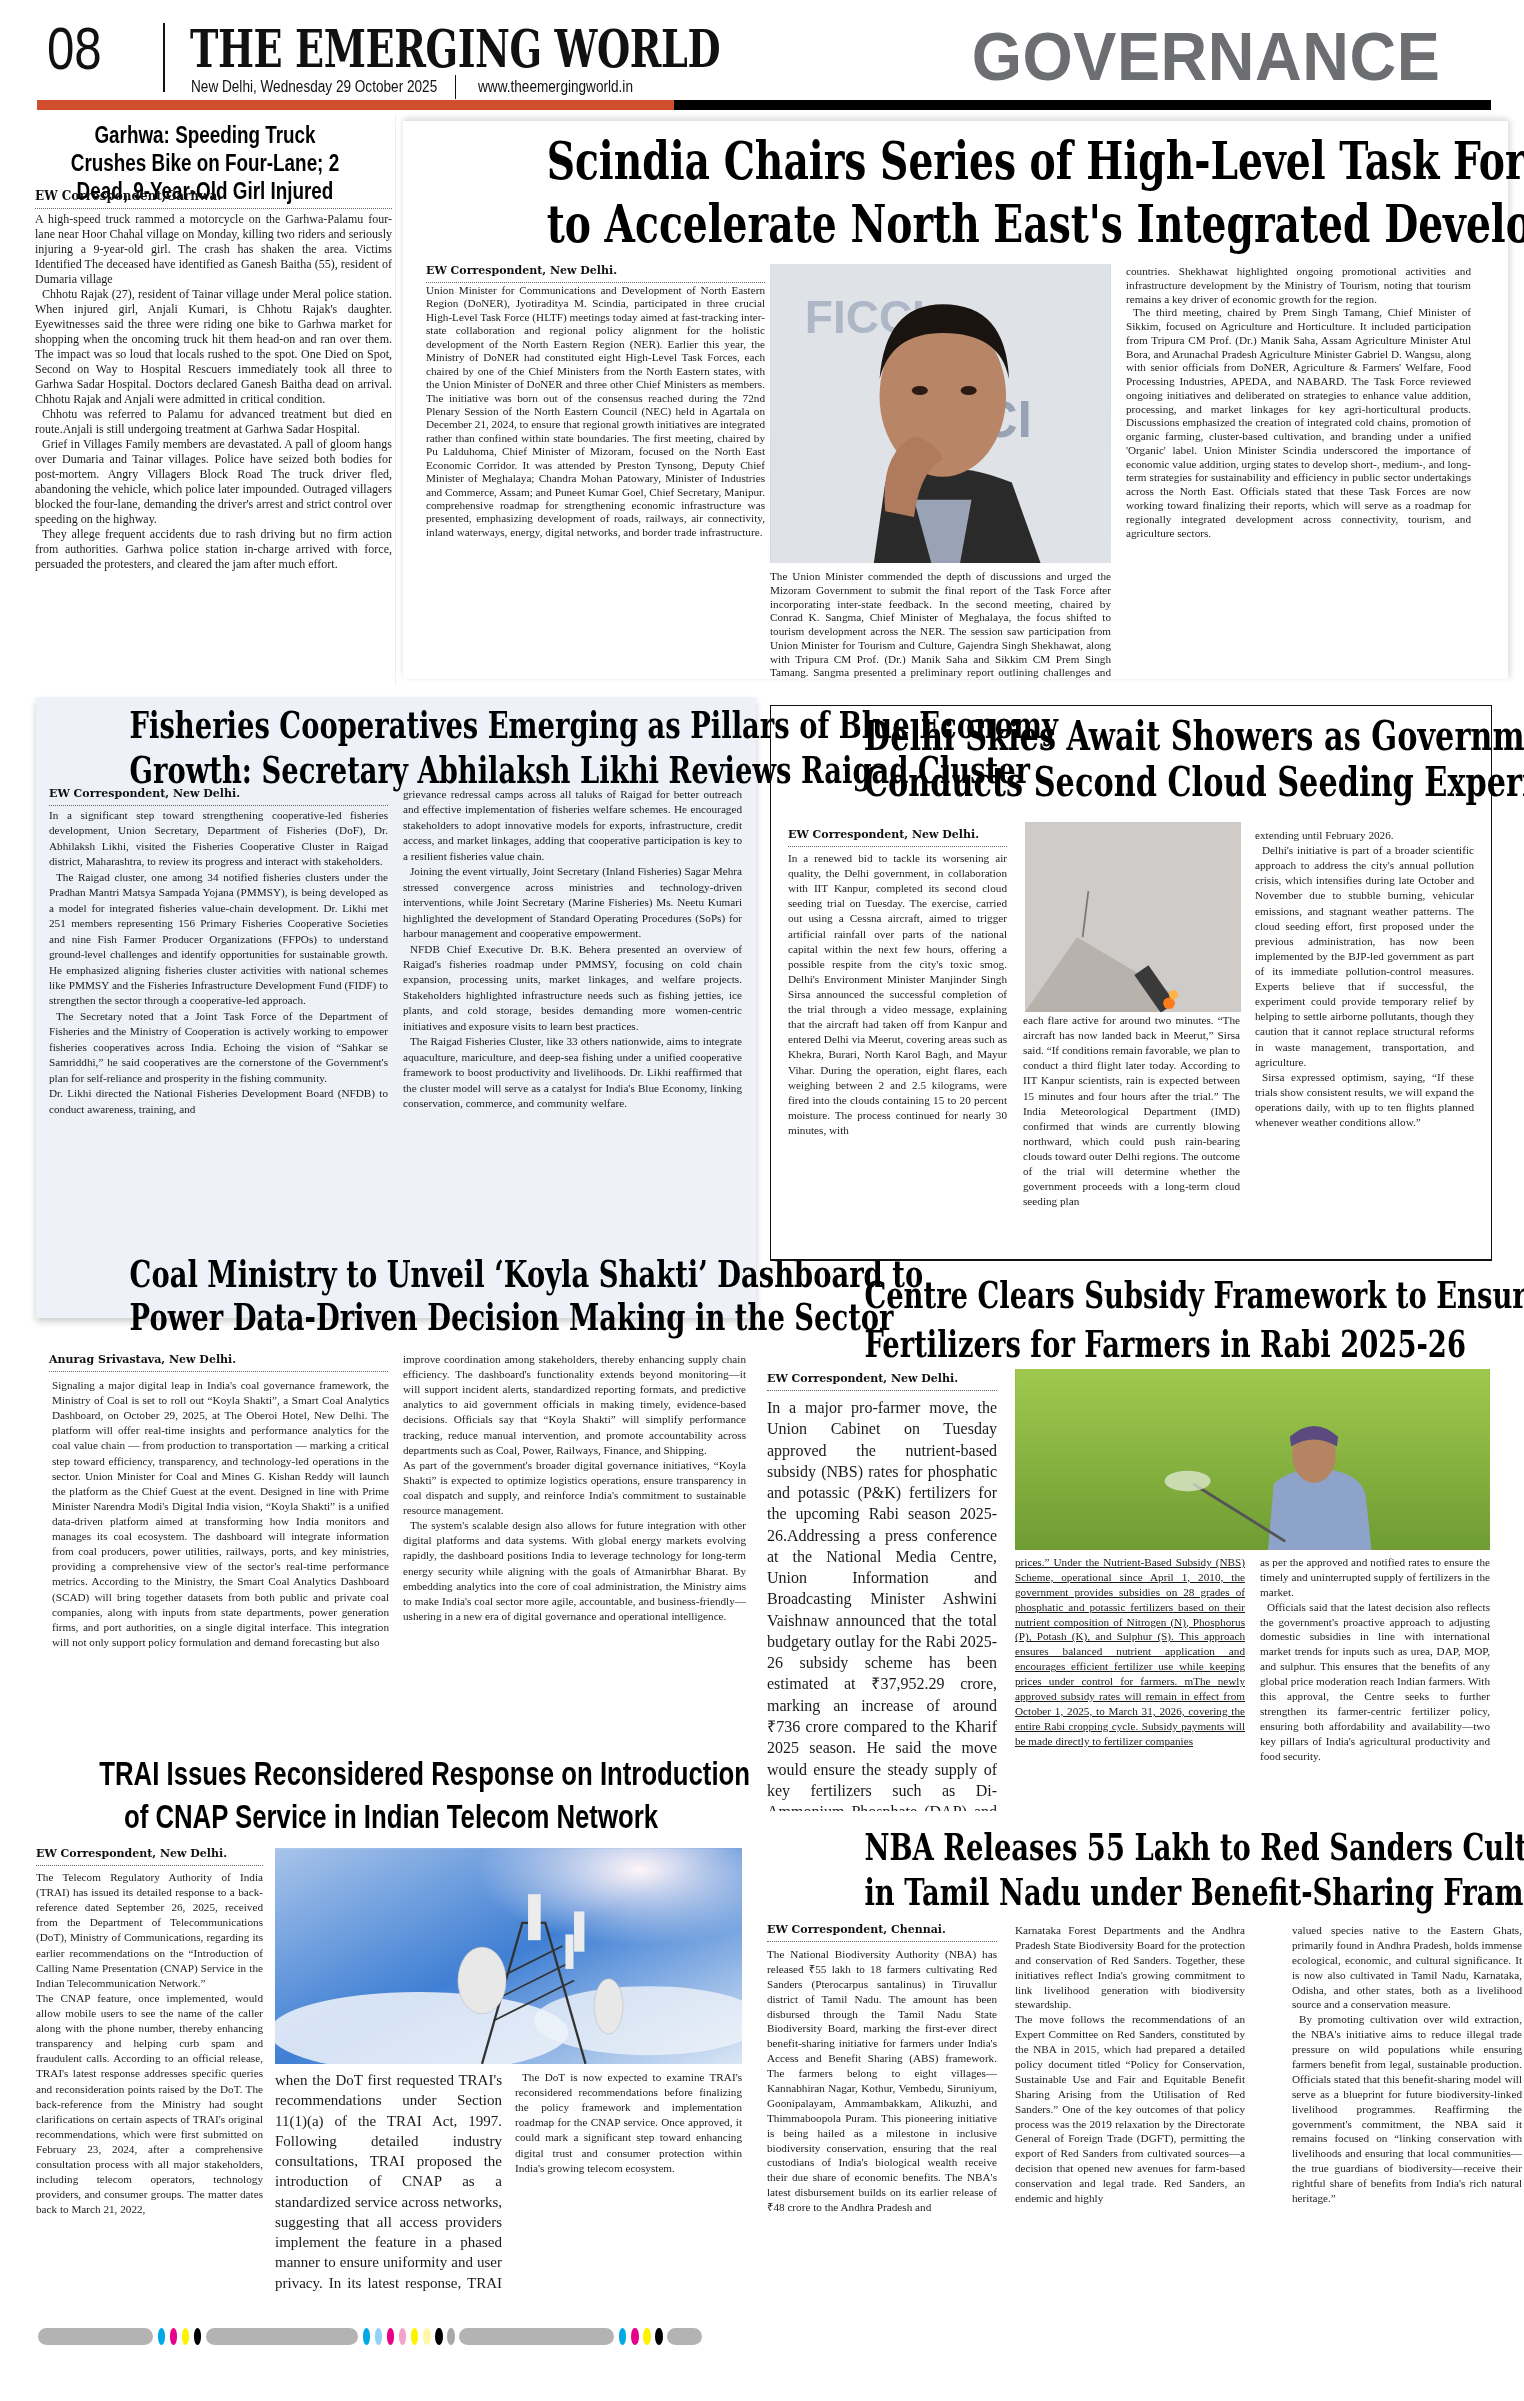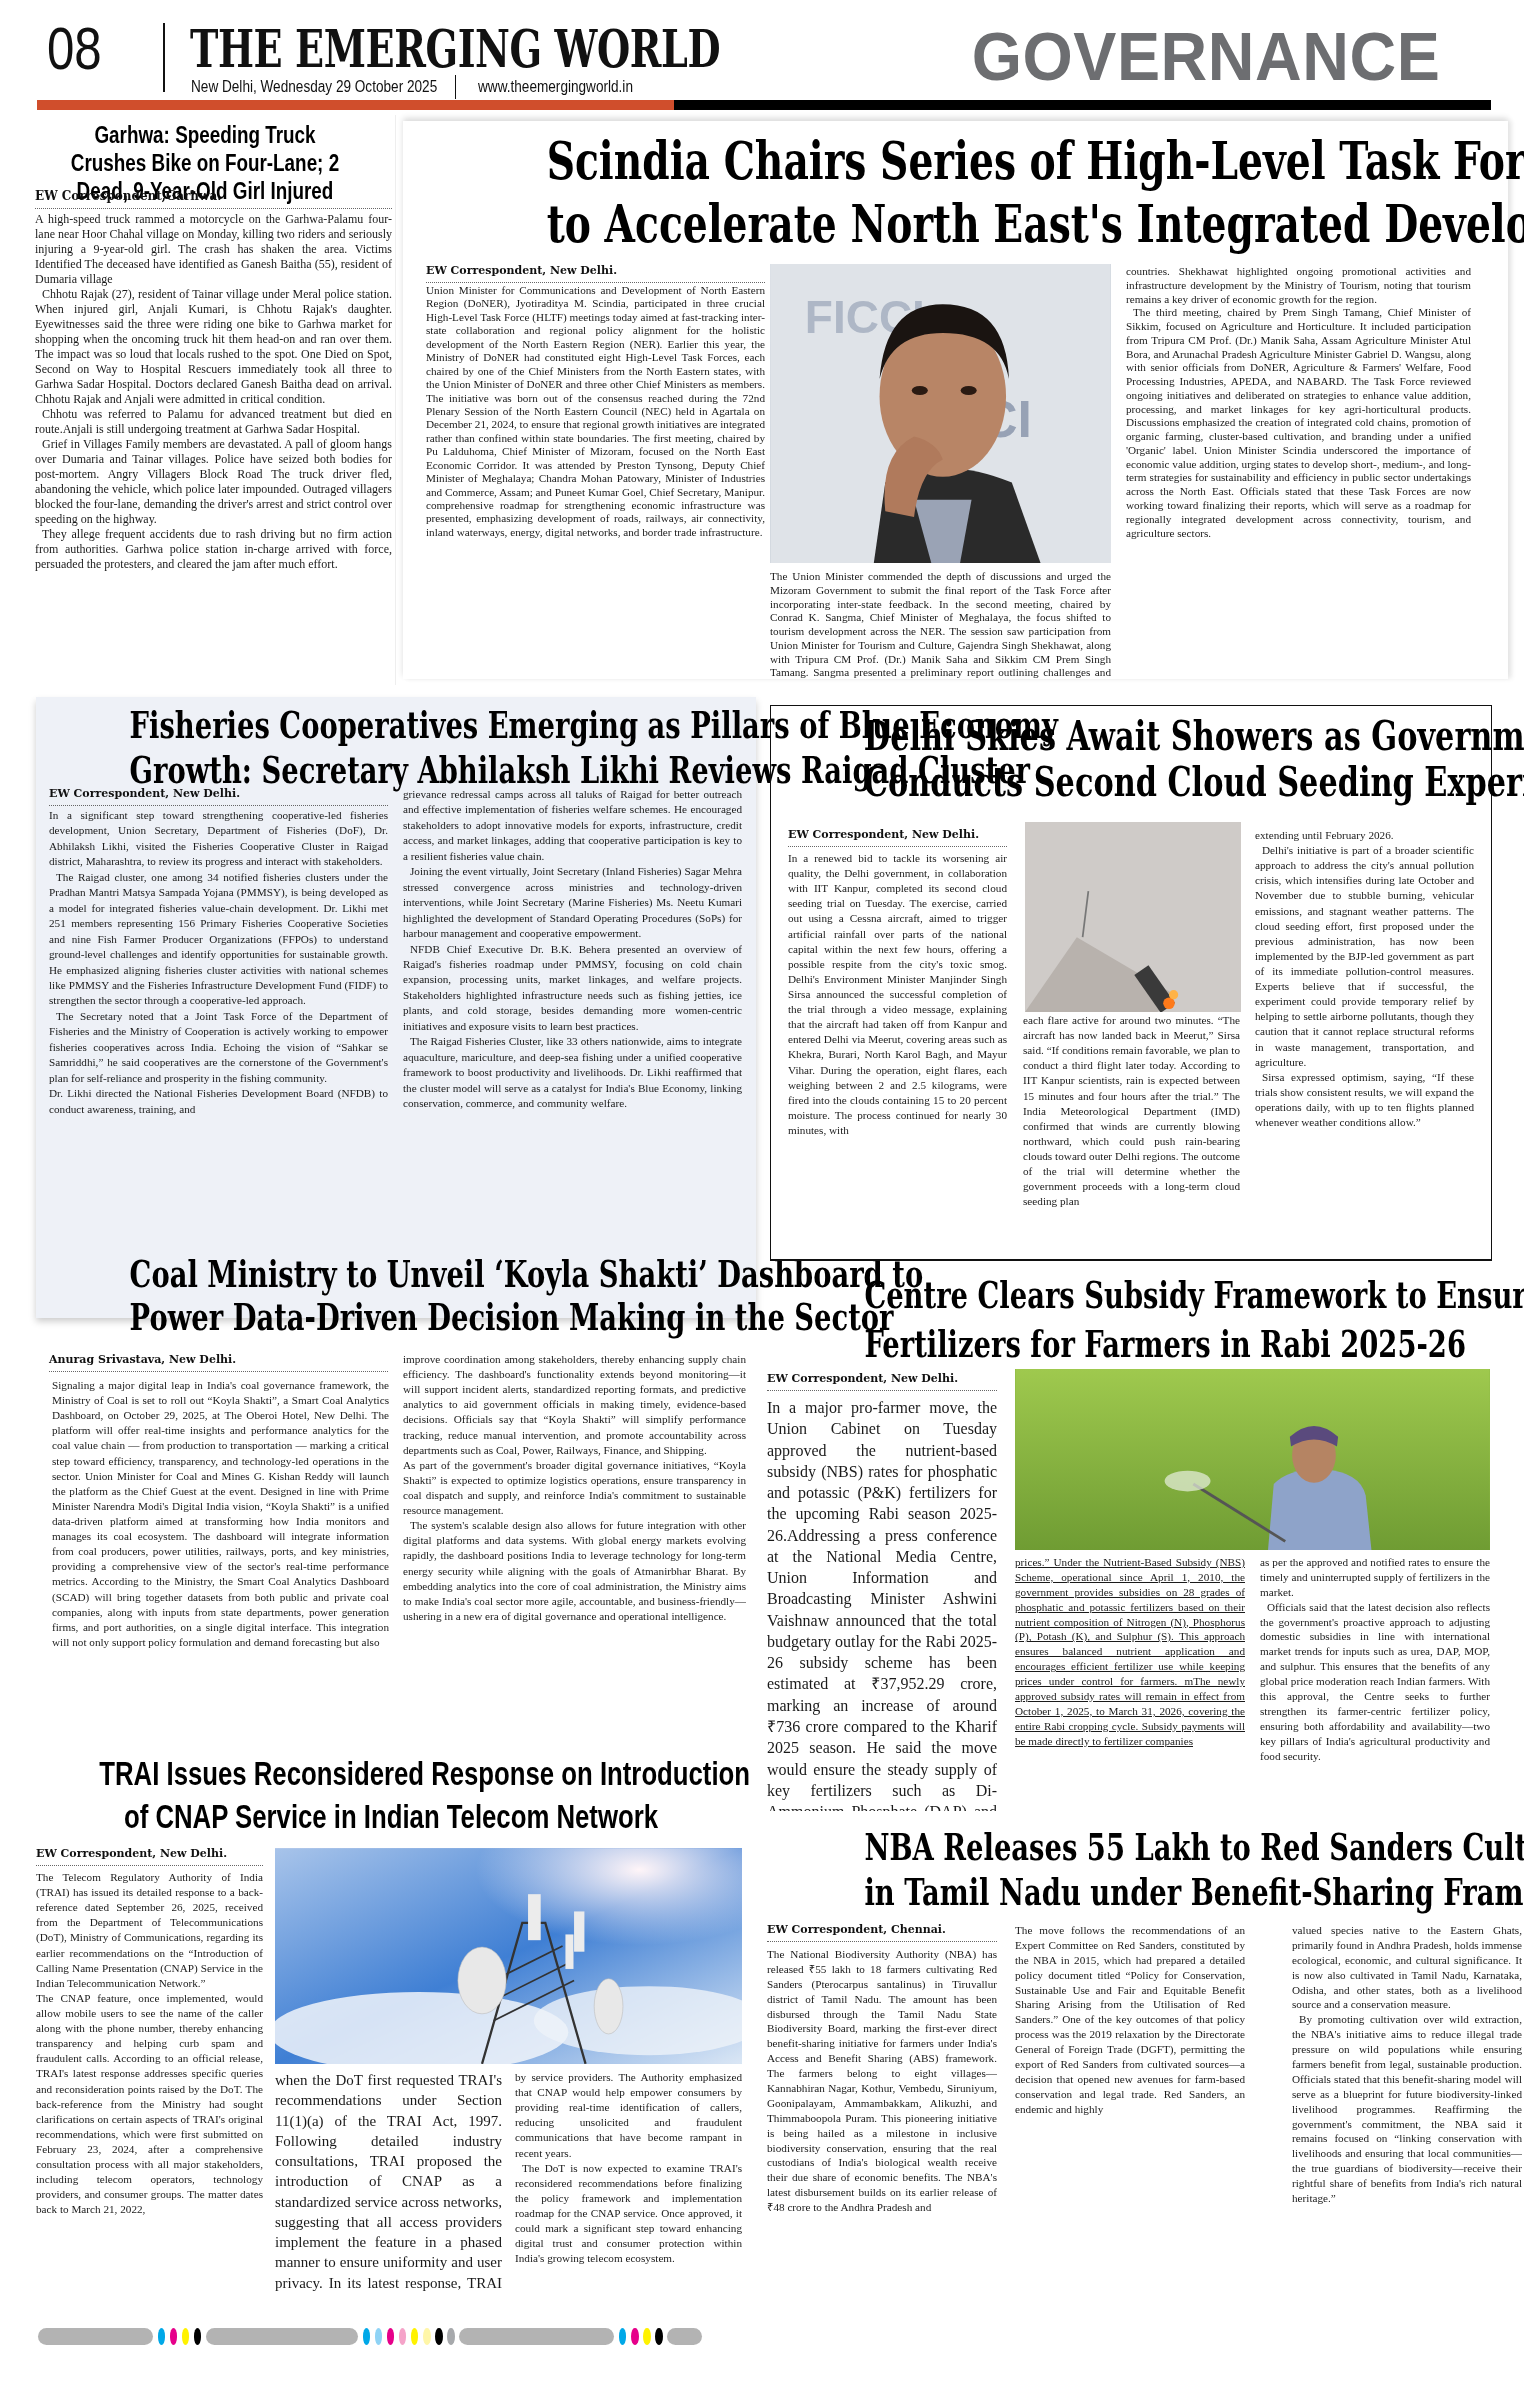--- a/index.html
+++ b/index.html
@@ -290,35 +290,35 @@
       <rect x="520" y="110" width="18" height="70" fill="#ececec"></rect>
       <rect x="505" y="150" width="14" height="60" fill="#ececec"></rect>
       <ellipse cx="360" cy="230" rx="42" ry="58" fill="#e8e8e8" stroke="#bbb"></ellipse>
       <ellipse cx="580" cy="275" rx="25" ry="48" fill="#e8e8e8" stroke="#bbb"></ellipse>
     </svg>
   </div>
   <div class="col body-text a-trai-c2 cond">
     <p class="noindent">when the DoT first requested TRAI's recommendations under Section 11(1)(a) of the TRAI Act, 1997. Following detailed industry consultations, TRAI proposed the introduction of CNAP as a standardized service across networks, suggesting that all access providers implement the feature in a phased manner to ensure uniformity and user privacy. In its latest response, TRAI is understood to have reaffirmed the potential consumer benefits of CNAP while also addressing operational concerns related to data privacy, interoperability, and technological implementation raised</p>
   </div>
   <div class="col body-text a-trai-c3 cond">
-    <p class="noindent">by service providers. The Authority emphasized that CNAP would help empower consumers by providing real-time identification of callers, reducing unsolicited and fraudulent communications that have become rampant in recent years.</p>
     <p>The DoT is now expected to examine TRAI's reconsidered recommendations before finalizing the policy framework and implementation roadmap for the CNAP service. Once approved, it could mark a significant step toward enhancing digital trust and consumer protection within India's growing telecom ecosystem.</p>
   </div>
 </article>
 
 <article>
   <h2 class="headline a-nba-head">
     <span>NBA Releases 55 Lakh to Red Sanders Cultivators</span><br>
     <span>in Tamil Nadu under Benefit-Sharing Framework</span>
   </h2>
   <div class="byline a-nba-by">EW Correspondent, Chennai.</div>
   <div class="col body-text a-nba-c1 cond">
     <p class="noindent">The National Biodiversity Authority (NBA) has released ₹55 lakh to 18 farmers cultivating Red Sanders (Pterocarpus santalinus) in Tiruvallur district of Tamil Nadu. The amount has been disbursed through the Tamil Nadu State Biodiversity Board, marking the first-ever direct benefit-sharing initiative for farmers under India's Access and Benefit Sharing (ABS) framework. The farmers belong to eight villages—Kannabhiran Nagar, Kothur, Vembedu, Siruniyum, Goonipalayam, Ammambakkam, Alikuzhi, and Thimmaboopola Puram. This pioneering initiative is being hailed as a milestone in inclusive biodiversity conservation, ensuring that the real custodians of India's biological wealth receive their due share of economic benefits. The NBA's latest disbursement builds on its earlier release of ₹48 crore to the Andhra Pradesh and</p>
   </div>
   <div class="col body-text a-nba-c2 cond">
+    <p class="noindent">Karnataka Forest Departments and the Andhra Pradesh State Biodiversity Board for the protection and conservation of Red Sanders. Together, these initiatives reflect India's growing commitment to link livelihood generation with biodiversity stewardship.</p>
     <p class="noindent">The move follows the recommendations of an Expert Committee on Red Sanders, constituted by the NBA in 2015, which had prepared a detailed policy document titled “Policy for Conservation, Sustainable Use and Fair and Equitable Benefit Sharing Arising from the Utilisation of Red Sanders.” One of the key outcomes of that policy process was the 2019 relaxation by the Directorate General of Foreign Trade (DGFT), permitting the export of Red Sanders from cultivated sources—a decision that opened new avenues for farm-based conservation and legal trade. Red Sanders, an endemic and highly</p>
   </div>
   <div class="col body-text a-nba-c3 cond">
     <p class="noindent">valued species native to the Eastern Ghats, primarily found in Andhra Pradesh, holds immense ecological, economic, and cultural significance. It is now also cultivated in Tamil Nadu, Karnataka, Odisha, and other states, both as a livelihood source and a conservation measure.</p>
     <p>By promoting cultivation over wild extraction, the NBA's initiative aims to reduce illegal trade pressure on wild populations while ensuring farmers benefit from legal, sustainable production. Officials stated that this benefit-sharing model will serve as a blueprint for future biodiversity-linked livelihood programmes. Reaffirming the government's commitment, the NBA said it remains focused on “linking conservation with livelihoods and ensuring that local communities—the true guardians of biodiversity—receive their rightful share of benefits from India's rich natural heritage.”</p>
   </div>
 </article>
 
 <div class="strip" style="left:38px;">
   <div class="pill" style="width:115px"></div>

